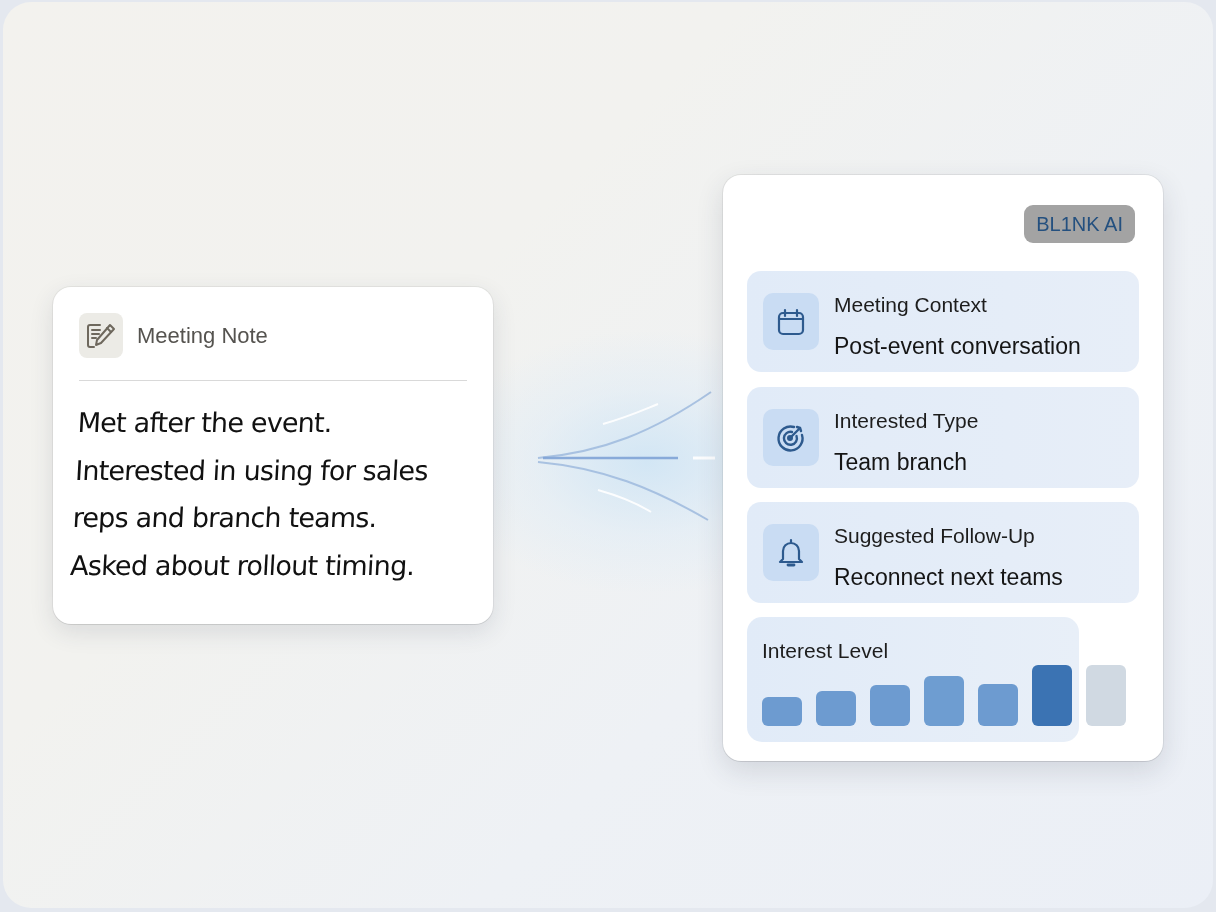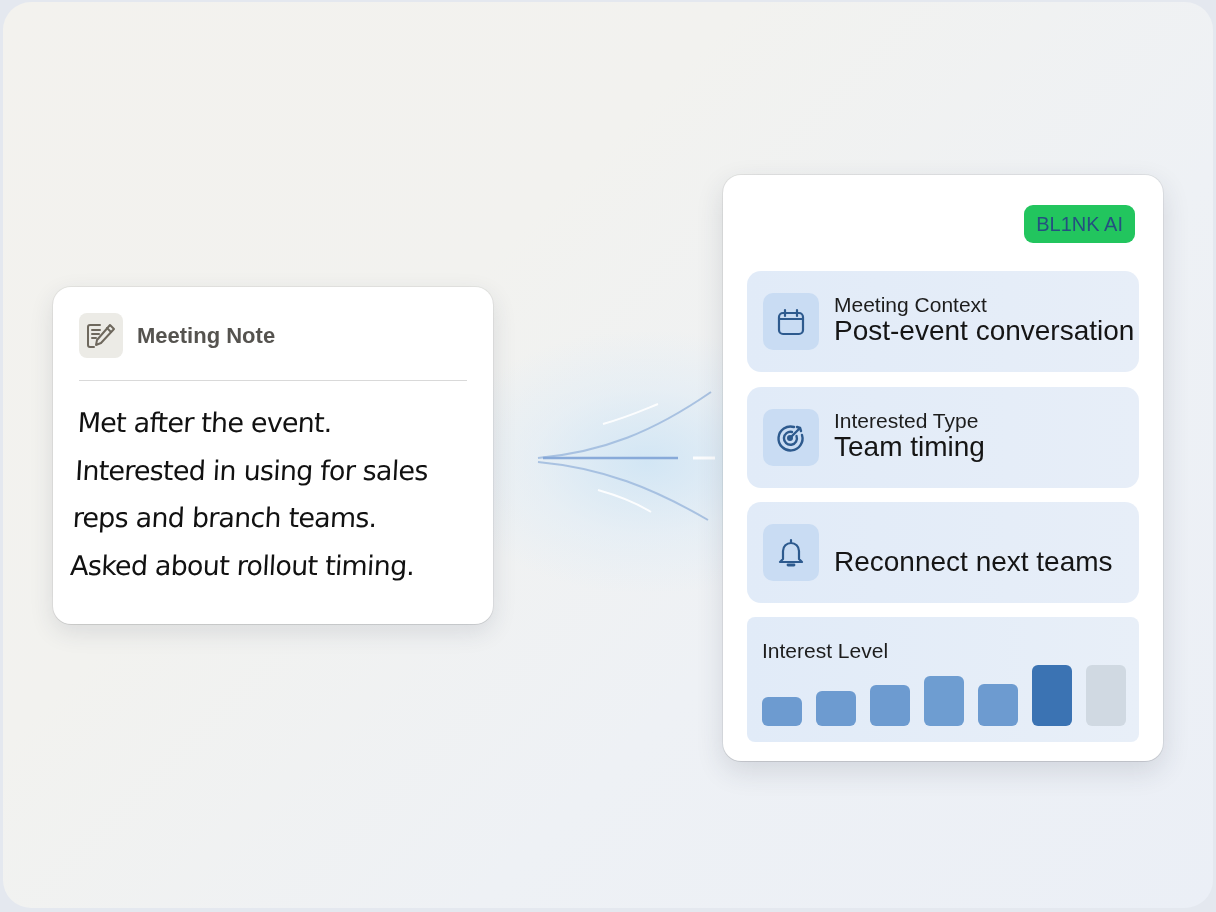--- a/index.html
+++ b/index.html
@@ -20,21 +20,21 @@
     background: radial-gradient(ellipse at 60% 50%, rgba(205,228,245,0.85) 0%, rgba(220,235,247,0.45) 40%, rgba(240,244,248,0) 72%);
   }
   .rays { position:absolute; left:480px; top:360px; }
 
   
   .note-card {
     position:absolute; left:53px; top:287px; width:440px; height:337px;
     background:#ffffff; border-radius:18px;
     box-shadow: 0 1px 0 rgba(0,0,0,0.06), 0 8px 24px rgba(40,50,70,0.12), 0 0 0 1px rgba(0,0,0,0.05);
   }
-  .note-header { position:absolute; left:26px; top:26px; display:flex; align-items:center;font-weight:bold; }
+  .note-header { position:absolute; left:26px; top:26px; display:flex; align-items:center; }
   .note-icon {
     width:44px; height:45px; border-radius:8px; background:#ecebe6;
     display:flex; align-items:center; justify-content:center;
   }
   .note-title { margin-left:14px; font-size:22px; color:#55534f; }
   .note-divider { position:absolute; left:26px; right:26px; top:93px; height:1px; background:#d9d9d9; }
   .note-body {
     position:absolute; left:26px; top:112px; width:400px;
     font-family:"DejaVu Sans", sans-serif; font-size:27px; line-height:47.5px;
     color:#111; letter-spacing:-0.8px; transform:skewX(-3deg); transform-origin:left top;
@@ -43,40 +43,40 @@
 
   
   .ai-card {
     position:absolute; left:723px; top:175px; width:440px; height:586px;
     background:#ffffff; border-radius:18px;
     box-shadow: 0 1px 0 rgba(0,0,0,0.06), 0 10px 28px rgba(40,50,70,0.14), 0 0 0 1px rgba(0,0,0,0.06);
   }
   .ai-title { position:absolute; left:28px; top:32px; font-size:31px; font-weight:bold; color:#141414; letter-spacing:-0.3px; }
   .ai-badge {
     position:absolute; right:28px; top:30px; height:38px; padding:0 12px;
-    background:#22c55e; border-radius:9px; color:#24507f; font-size:20px;
+    background:#a3a3a3; border-radius:9px; color:#24507f; font-size:20px;
     display:flex; align-items:center;
   }
   .mem-item {
     position:absolute; left:24px; width:392px; height:101px;
     background: linear-gradient(90deg, #e1ebf8, #e7eef8);
     border-radius:14px;
   }
   .mem-icon {
     position:absolute; left:16px; top:22px; width:56px; height:57px;
     background:#c9dcf3; border-radius:10px;
     display:flex; align-items:center; justify-content:center;
   }
   .mem-label { position:absolute; left:87px; top:22px; font-size:21px; color:#1d1d1d; }
-  .mem-value { position:absolute; left:87px; top:44px; font-size:28px; color:#151515; }
+  .mem-value { position:absolute; left:87px; top:62px; font-size:23px; color:#151515; }
 
   .interest {
-    position:absolute; left:24px; top:442px; width:392px; height:125px;
+    position:absolute; left:24px; top:442px; width:332px; height:125px;
     background: linear-gradient(90deg, #e1ebf8, #e8eff8);
-    border-radius:8px;
+    border-radius:15px;
   }
   .interest-label { position:absolute; left:15px; top:22px; font-size:21px; color:#1d1d1d; }
   .bars { position:absolute; left:15px; bottom:16px; display:flex; align-items:flex-end; gap:14px; }
   .bar { width:40px; border-radius:6px; }
 </style>
 </head>
 <body>
 
 <div class="frame">
   <div class="glow"></div>
@@ -133,31 +133,32 @@
     <div class="mem-icon">
       <svg width="32" height="32" viewBox="0 0 32 32" fill="none" stroke="#2d5a8e" stroke-width="2.4" stroke-linecap="round" stroke-linejoin="round">
         <path d="M27 13 A12 12 0 1 1 19 5"></path>
         <path d="M21.5 14 A6.5 6.5 0 1 1 17 10"></path>
         <circle cx="15" cy="16" r="1.8" fill="#2d5a8e"></circle>
         <path d="M15 16 L25 6"></path>
         <path d="M22 5 L25 6 L26 9"></path>
       </svg>
     </div>
     <div class="mem-label">Interested Type</div>
-    <div class="mem-value">Team timing</div>
+    <div class="mem-value">Team branch</div>
   </div>
 
   <div class="mem-item" style="top:327px;">
     <div class="mem-icon">
       <svg width="30" height="32" viewBox="0 0 30 32" fill="none" stroke="#2d5a8e" stroke-width="2.2" stroke-linecap="round" stroke-linejoin="round">
         <path d="M15 3 V5"></path>
         <path d="M7 22 V14 a8 8 0 0 1 16 0 V22 L26 25 H4 Z"></path>
         <path d="M12 28 H18" stroke-width="2.8"></path>
       </svg>
     </div>
+    <div class="mem-label">Suggested Follow-Up</div>
     <div class="mem-value">Reconnect next teams</div>
   </div>
 
   <div class="interest">
     <div class="interest-label">Interest Level</div>
     <div class="bars" id="bars">
         <div class="bar" style="height: 29px; background: rgb(109, 155, 208);"></div>
         <div class="bar" style="height: 35px; background: rgb(109, 155, 208);"></div>
         <div class="bar" style="height: 41px; background: rgb(109, 155, 208);"></div>
         <div class="bar" style="height: 50px; background: rgb(110, 157, 209);"></div>

